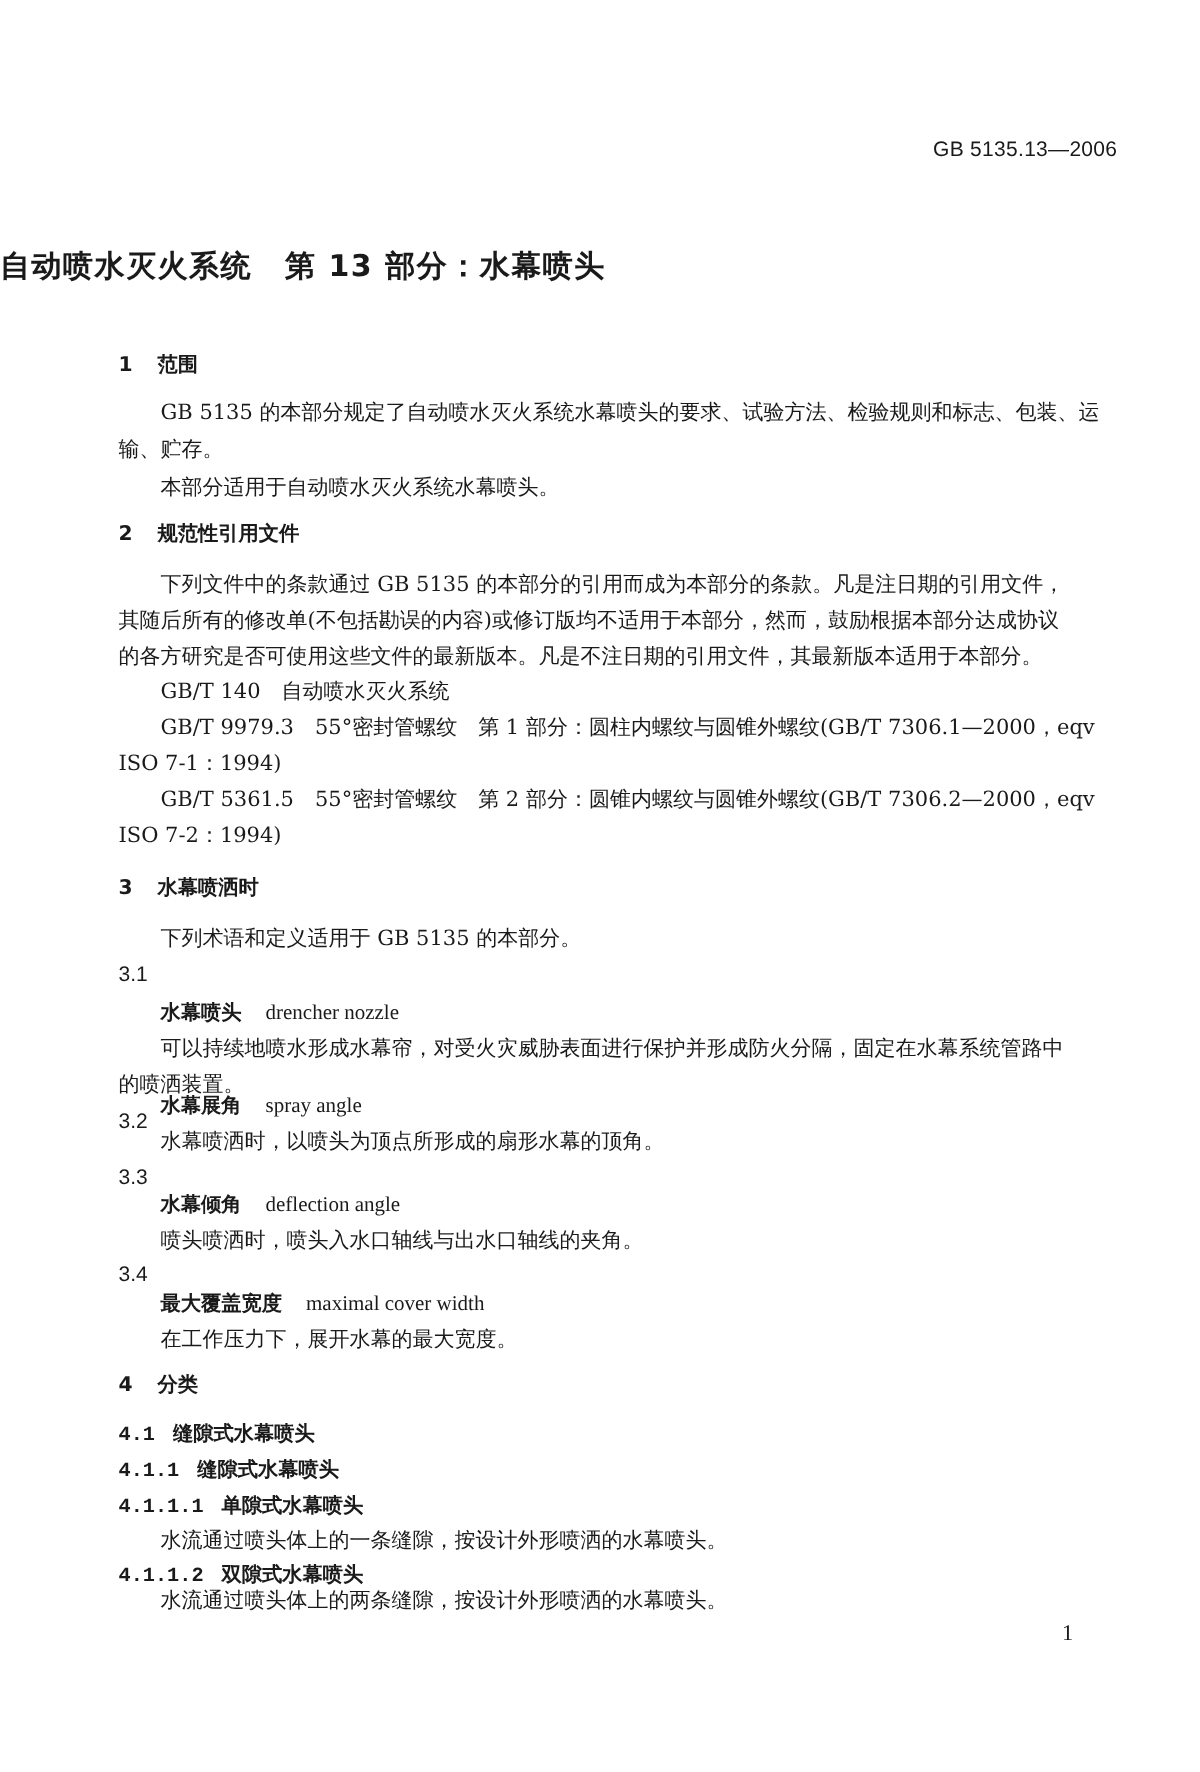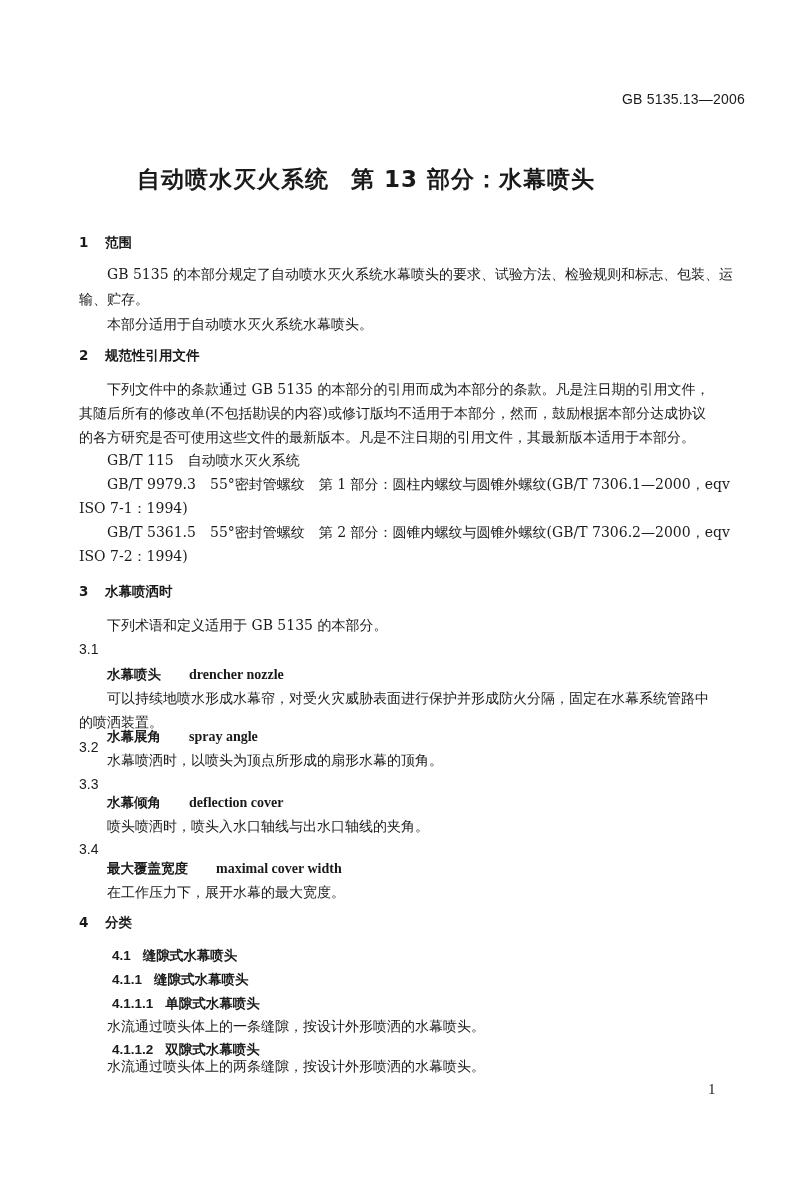--- a/index.html
+++ b/index.html
@@ -7,47 +7,47 @@
     width: 800px; height: 1181px; position: relative; overflow: hidden;
     font-family: "DejaVu Serif", "Liberation Serif", serif;
     color: #1a1a1a;
   }
   .std-number {
     position: absolute; top: 91px; left: 622px;
     font-family: "Liberation Sans", "DejaVu Sans", sans-serif;
     font-size: 14px; font-weight: normal; letter-spacing: 0.2px;
   }
   .doc-title {
-    position: absolute; top: 164px; left: 0; width: 732px; text-align: center;
+    position: absolute; top: 164px; left: 0; width: 732px; text-align: left;
     font-family: "DejaVu Sans", "Liberation Sans", sans-serif;
-    font-size: 23px; font-weight: bold; letter-spacing: 1px;
+    font-size: 20px; font-weight: bold; letter-spacing: 1px;
   }
   .doc-title .gap { display: inline-block; width: 22px; }
   .abs { position: absolute; left: 0; width: 800px; }
   .h1 {
     font-family: "DejaVu Sans", "Liberation Sans", sans-serif;
     font-size: 13.5px; font-weight: bold; left: 79px;
   }
   .h1 .num { display: inline-block; width: 26px; }
   .line { font-size: 14px; left: 107px; white-space: nowrap; }
   .line-ni { font-size: 14px; left: 79px; white-space: nowrap; }
   .clause-num {
     font-family: "Liberation Sans", "DejaVu Sans", sans-serif;
     font-size: 14px; left: 79px;
   }
   .term {
     font-family: "DejaVu Sans", "Liberation Sans", sans-serif;
     font-size: 13.5px; font-weight: bold; left: 107px; white-space: nowrap;
   }
-  .term .en { font-family: "Liberation Serif", serif; font-weight: bold; margin-left: 28px; font-size: 14px; }
+  .term .en { font-family: "Liberation Serif", serif; font-weight: normal; margin-left: 16px; font-size: 14px; }
   .sub-h {
     font-family: "DejaVu Sans", "Liberation Sans", sans-serif;
     font-size: 13.5px; font-weight: bold; left: 79px; white-space: nowrap;
   }
-  .sub-h .num { display: inline-block; margin-right: 12px; font-family: Liberation Sans, sans-serif; margin-left: 33px; }
+  .sub-h .num { display: inline-block; margin-right: 12px; font-family: Liberation Mono, monospace; }
   .page-num { position: absolute; top: 1081px; left: 708px; font-size: 15px; font-family: "Liberation Serif", serif; }
   .ref-code { display: inline-block; margin-right: 14px; }
 </style>
 </head>
 <body>
 
 <div>
 
   <div class="std-number">GB 5135.13—2006</div>
 
@@ -63,21 +63,21 @@
   <div class="abs line" style="top:316px;">本部分适用于自动喷水灭火系统水幕喷头。</div>
 
   <div class="abs h1" style="top:347px;">
     <span class="num">2</span><span>规范性引用文件</span>
   </div>
   <div class="abs line" style="top:381px;">下列文件中的条款通过 GB 5135 的本部分的引用而成为本部分的条款。凡是注日期的引用文件，</div>
   <div class="abs line-ni" style="top:405px;">其随后所有的修改单(不包括勘误的内容)或修订版均不适用于本部分，然而，鼓励根据本部分达成协议</div>
   <div class="abs line-ni" style="top:429px;">的各方研究是否可使用这些文件的最新版本。凡是不注日期的引用文件，其最新版本适用于本部分。</div>
 
   <div class="abs line" style="top:452px;">
-    <span class="ref-code">GB/T 115</span><span>自动喷水灭火系统</span>
+    <span class="ref-code">GB/T 140</span><span>自动喷水灭火系统</span>
   </div>
   <div class="abs line" style="top:476px;">
     <span class="ref-code">GB/T 9979.3</span><span>55°密封管螺纹　第 1 部分：圆柱内螺纹与圆锥外螺纹(GB/T 7306.1—2000，eqv</span>
   </div>
   <div class="abs line-ni" style="top:500px;">ISO 7-1：1994)</div>
   <div class="abs line" style="top:524px;">
     <span class="ref-code">GB/T 5361.5</span><span>55°密封管螺纹　第 2 部分：圆锥内螺纹与圆锥外螺纹(GB/T 7306.2—2000，eqv</span>
   </div>
   <div class="abs line-ni" style="top:548px;">ISO 7-2：1994)</div>
 
@@ -94,21 +94,21 @@
   <div class="abs line-ni" style="top:714px;">的喷洒装置。</div>
 
   <div class="abs clause-num" style="top:707px; margin-top:32px;">3.2</div>
   <div class="abs term" style="top:728px;">
     <span>水幕展角</span><span class="en">spray angle</span>
   </div>
   <div class="abs line" style="top:752px;">水幕喷洒时，以喷头为顶点所形成的扇形水幕的顶角。</div>
 
   <div class="abs clause-num" style="top:776px;">3.3</div>
   <div class="abs term" style="top:794px;">
-    <span>水幕倾角</span><span class="en">deflection cover</span>
+    <span>水幕倾角</span><span class="en">deflection angle</span>
   </div>
   <div class="abs line" style="top:818px;">喷头喷洒时，喷头入水口轴线与出水口轴线的夹角。</div>
 
   <div class="abs clause-num" style="top:841px;">3.4</div>
   <div class="abs term" style="top:860px;">
     <span>最大覆盖宽度</span><span class="en">maximal cover width</span>
   </div>
   <div class="abs line" style="top:884px;">在工作压力下，展开水幕的最大宽度。</div>
 
   <div class="abs h1" style="top:914px;">

